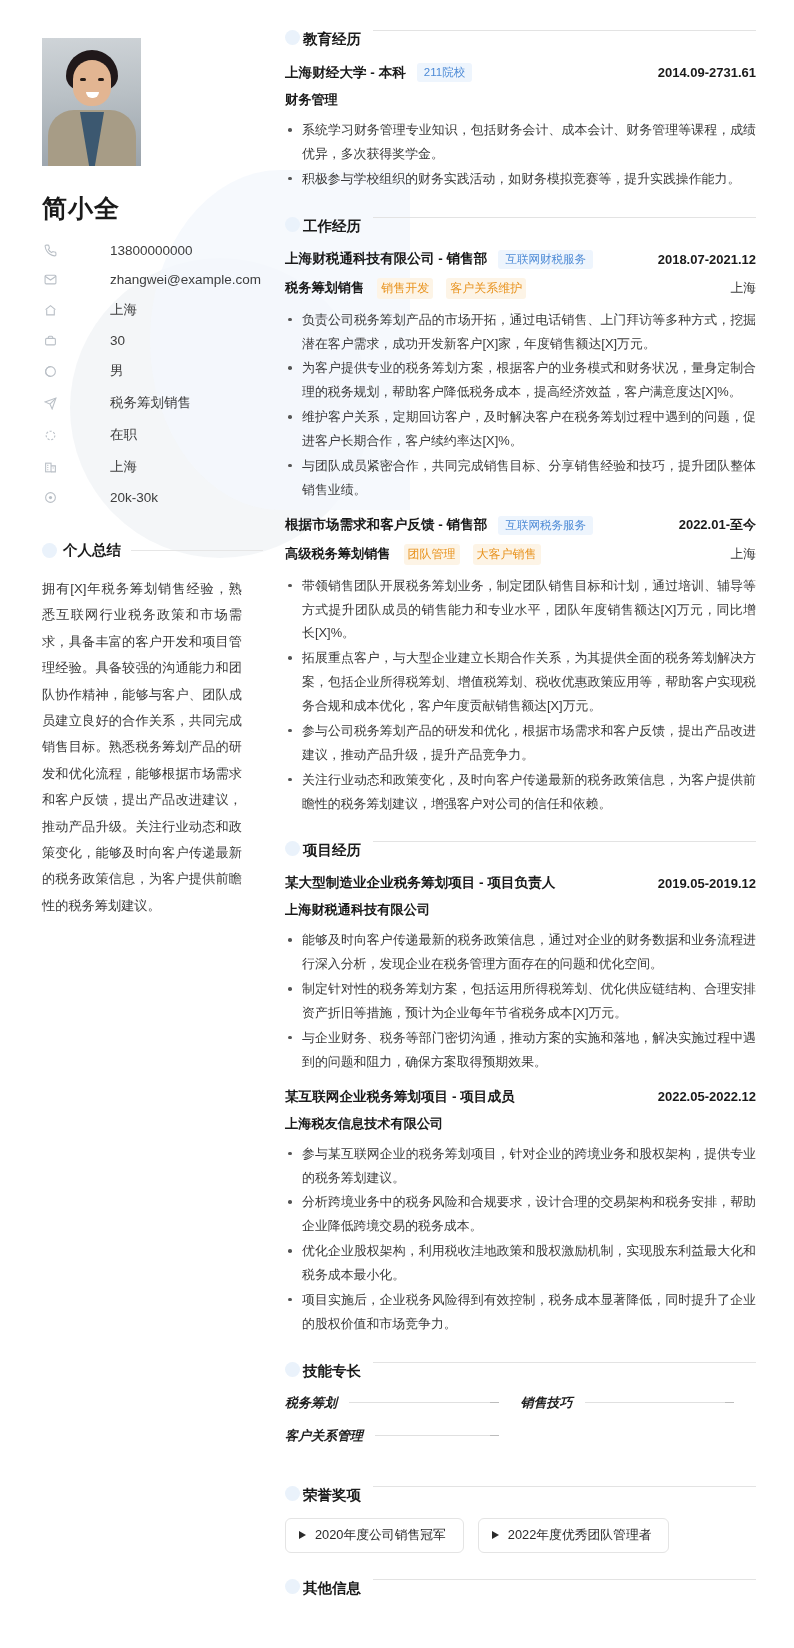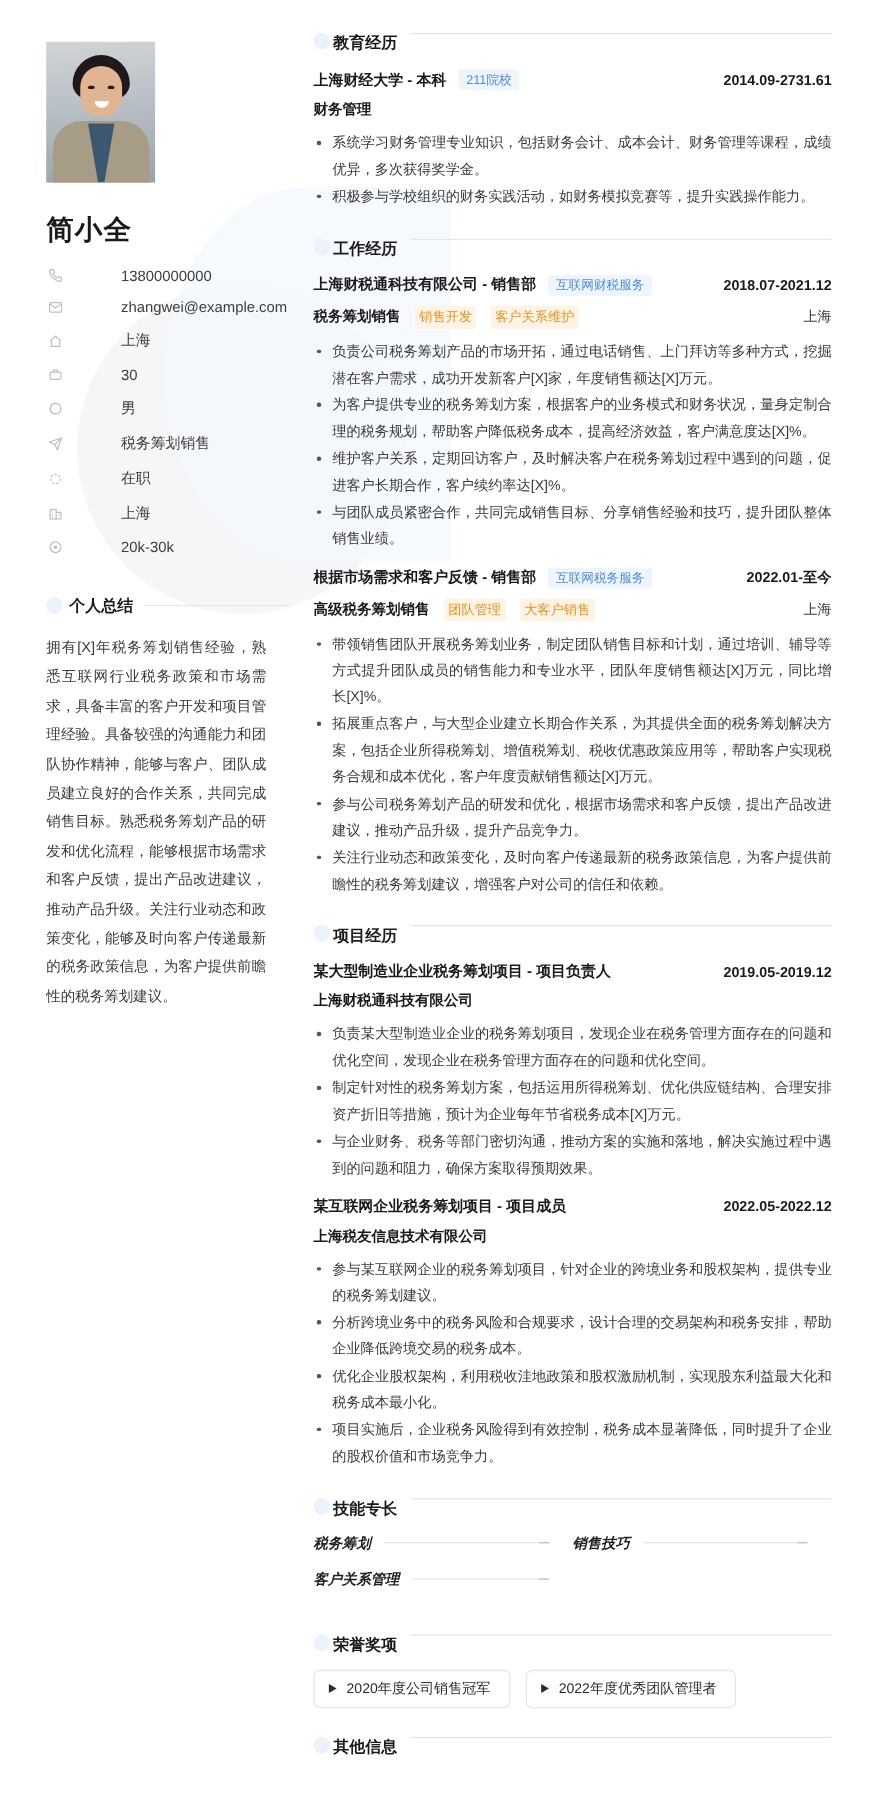--- a/index.html
+++ b/index.html
@@ -509,21 +509,21 @@
       <span class="sec-line"></span>
     </div>
 
     <div class="entry">
       <div class="entry-row1">
         <span class="entry-title">某大型制造业企业税务筹划项目 - 项目负责人</span>
         <span class="entry-date">2019.05-2019.12</span>
       </div>
       <div class="entry-org">上海财税通科技有限公司</div>
       <ul class="bullets">
-        <li>负责某大型制造业企业的税务筹划项目，发现企业在税务管理方面存在的问题和优化空间，发现企业在税务管理方面存在的问题和优化空间。</li>
+        <li>能够及时向客户传递最新的税务政策信息，通过对企业的财务数据和业务流程进行深入分析，发现企业在税务管理方面存在的问题和优化空间。</li>
         <li>制定针对性的税务筹划方案，包括运用所得税筹划、优化供应链结构、合理安排资产折旧等措施，预计为企业每年节省税务成本[X]万元。</li>
         <li>与企业财务、税务等部门密切沟通，推动方案的实施和落地，解决实施过程中遇到的问题和阻力，确保方案取得预期效果。</li>
       </ul>
     </div>
 
     <div class="entry">
       <div class="entry-row1">
         <span class="entry-title">某互联网企业税务筹划项目 - 项目成员</span>
         <span class="entry-date">2022.05-2022.12</span>
       </div>

